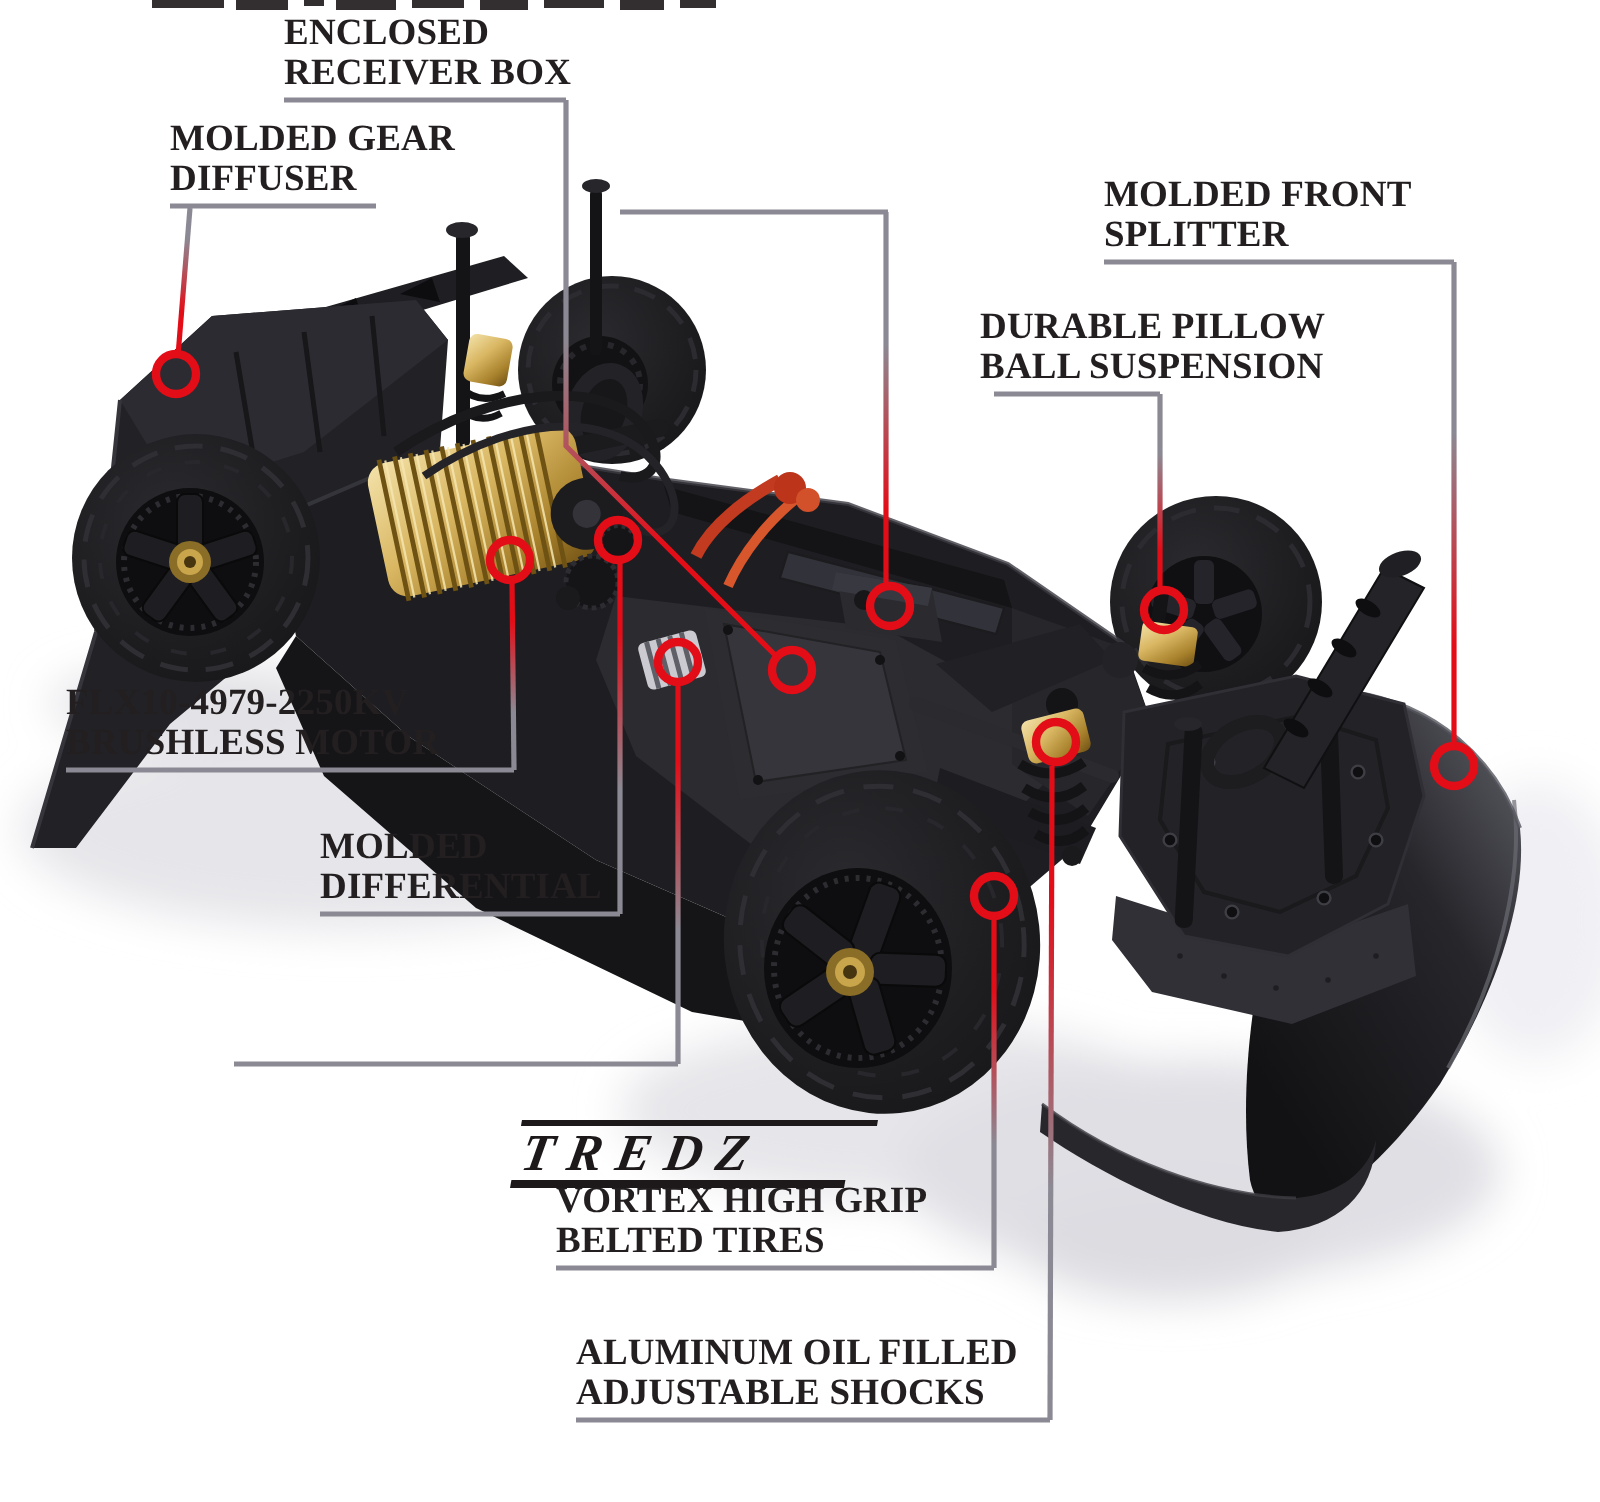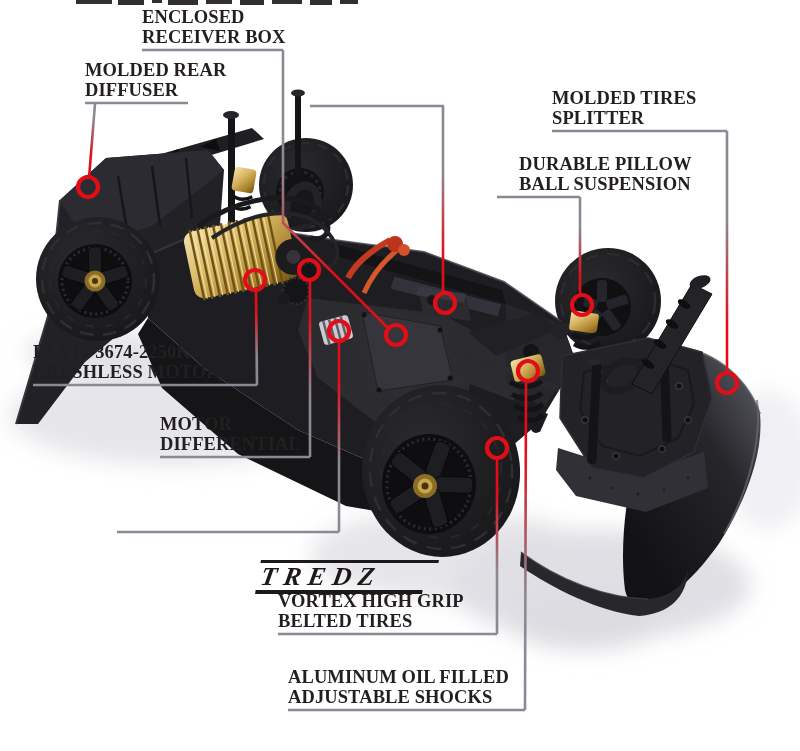--- a/index.html
+++ b/index.html
@@ -377,29 +377,29 @@
       <circle cx="255" cy="280" r="10"></circle>
       <circle cx="309" cy="270" r="10"></circle>
       <circle cx="339" cy="331" r="10"></circle>
       <circle cx="497" cy="448" r="10"></circle>
       <circle cx="528" cy="371" r="10"></circle>
     </g>
   </svg>
 
   <div class="callout-label" style="left:142px;top:8px">ENCLOSED
 RECEIVER BOX</div>
-  <div class="callout-label" style="left:85px;top:61px">MOLDED REAR
+  <div class="callout-label" style="left:85px;top:61px">MOLDED GEAR
 DIFFUSER</div>
-  <div class="callout-label" style="left:552px;top:89px">MOLDED TIRES
+  <div class="callout-label" style="left:552px;top:89px">MOLDED FRONT
 SPLITTER</div>
-  <div class="callout-label" style="left:519px;top:155px">DURABLE PILLOW
+  <div class="callout-label" style="left:490px;top:155px">DURABLE PILLOW
 BALL SUSPENSION</div>
-  <div class="callout-label" style="left:33px;top:343px">FLX10-3674-2250KV
+  <div class="callout-label" style="left:33px;top:343px">FLX10-4979-2250KV
 BRUSHLESS MOTOR</div>
-  <div class="callout-label" style="left:160px;top:415px">MOTOR
+  <div class="callout-label" style="left:160px;top:415px">MOLDED
 DIFFERENTIAL</div>
 
   <div class="tredz">
     <div class="bar-top"></div>
     <div class="word">TREDZ</div>
     <div class="bar-bottom"></div>
   </div>
   <div class="callout-label" style="left:278px;top:592px">VORTEX HIGH GRIP
 BELTED TIRES</div>
   <div class="callout-label" style="left:288px;top:668px">ALUMINUM OIL FILLED

